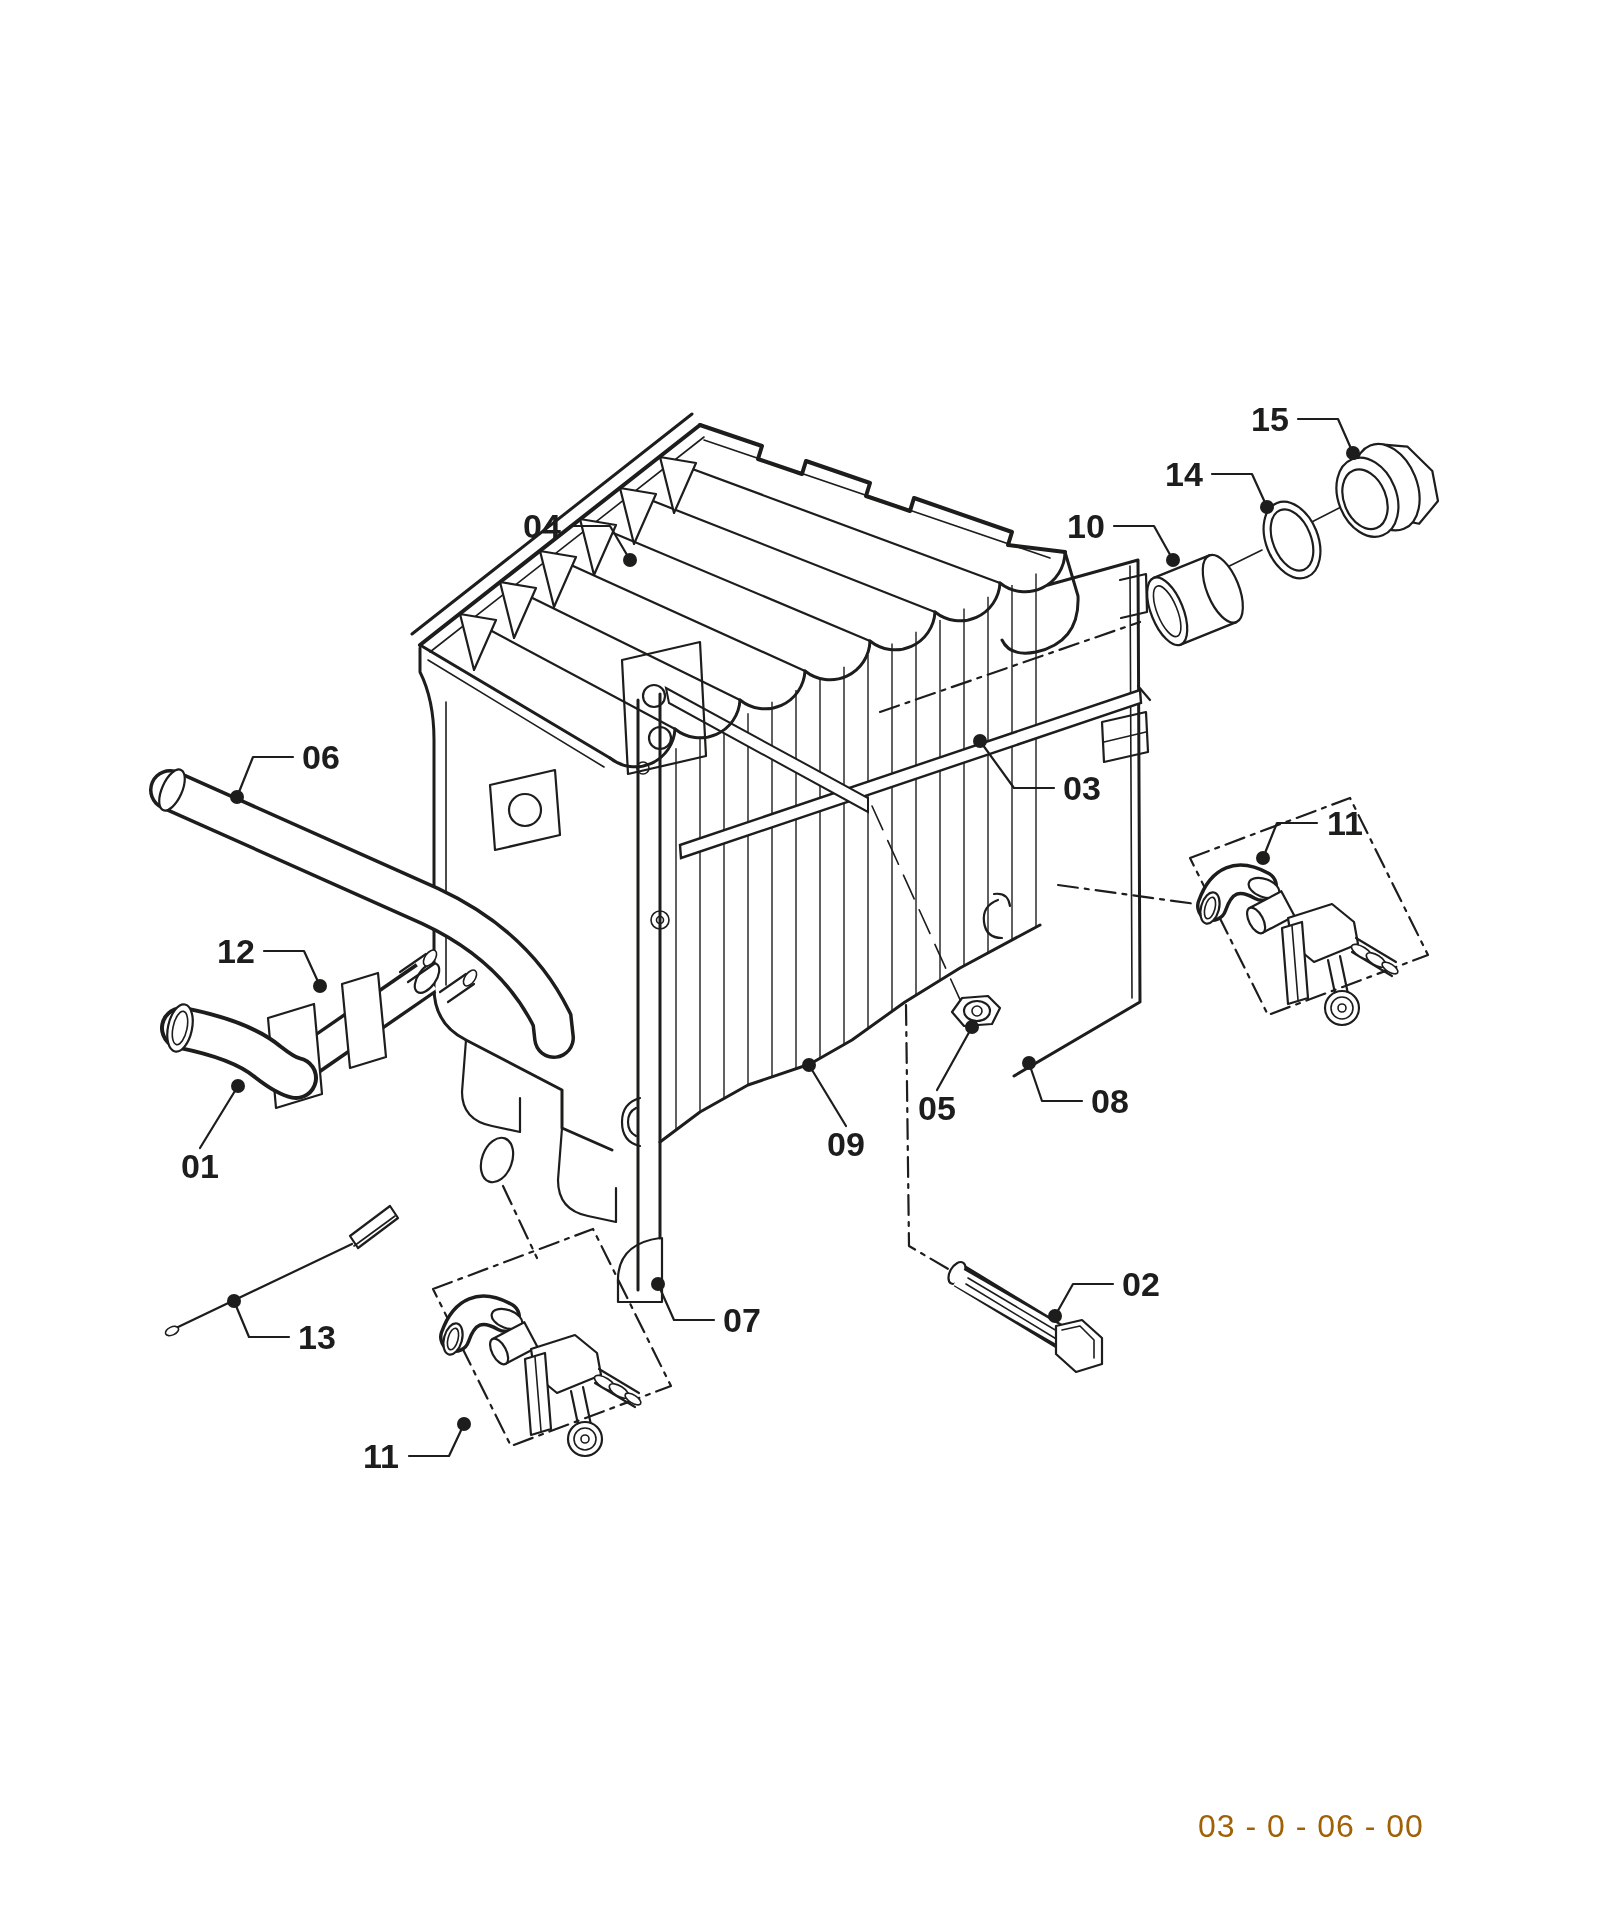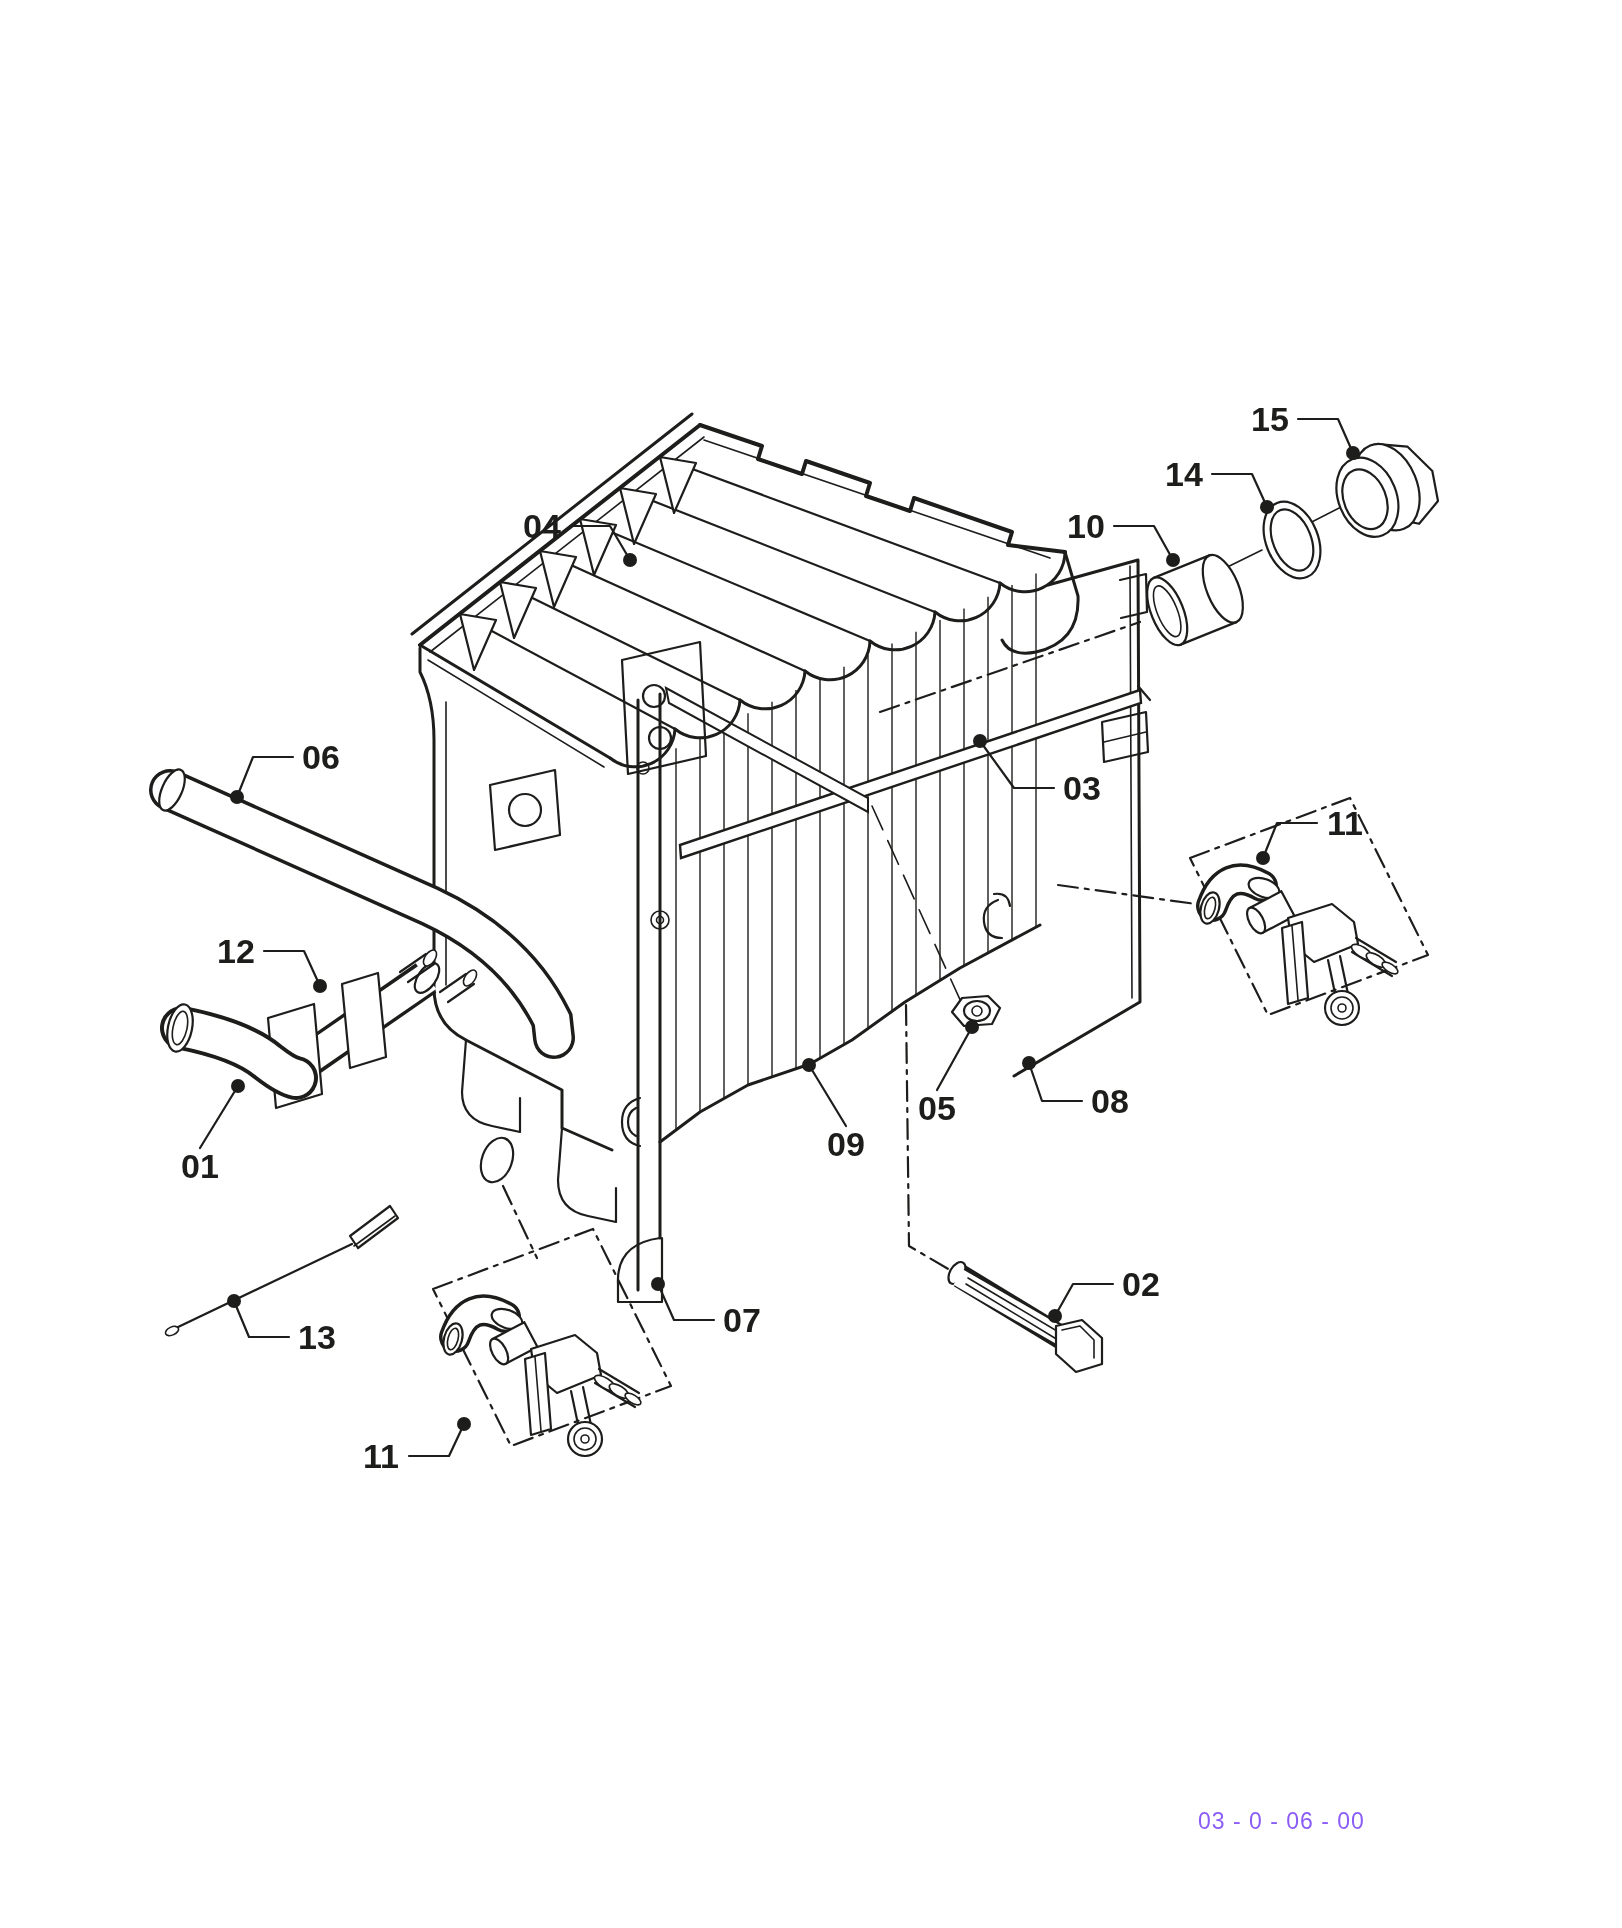--- a/index.html
+++ b/index.html
@@ -9,21 +9,21 @@
   svg{display:block;}
   .ln{fill:none;stroke:#1d1d1b;stroke-width:3;stroke-linejoin:round;stroke-linecap:round;}
   .thk{stroke-width:4;}
   .thin{stroke-width:1.6;}
   .med{stroke-width:2.2;}
   .wht{fill:#ffffff;}
   .dashdot{stroke-dasharray:20 7 4 7;stroke-width:2.2;}
   .fin{stroke:#1d1d1b;stroke-width:1.4;}
   .callout-text{font-family:"Liberation Sans",sans-serif;font-weight:bold;fill:#1d1d1b;}
   #footer-code{position:absolute;left:1198px;top:1808px;width:240px;
-      font-size:23px;color:#8b5cf6;letter-spacing:1px;white-space:nowrap;}
+      font-size:32px;color:#a16207;letter-spacing:1px;white-space:nowrap;}
 </style>
 </head>
 <body>
 
 <div id="stage">
 <svg id="cv" width="1622" height="1928" viewBox="0 0 1622 1928">
 
   <g>
     <path class="ln" d="M 1048 585 L 1138 560 L 1140 1002 L 1014 1076"></path>
     <path class="ln thin" d="M 1130 566 L 1132 998"></path>

